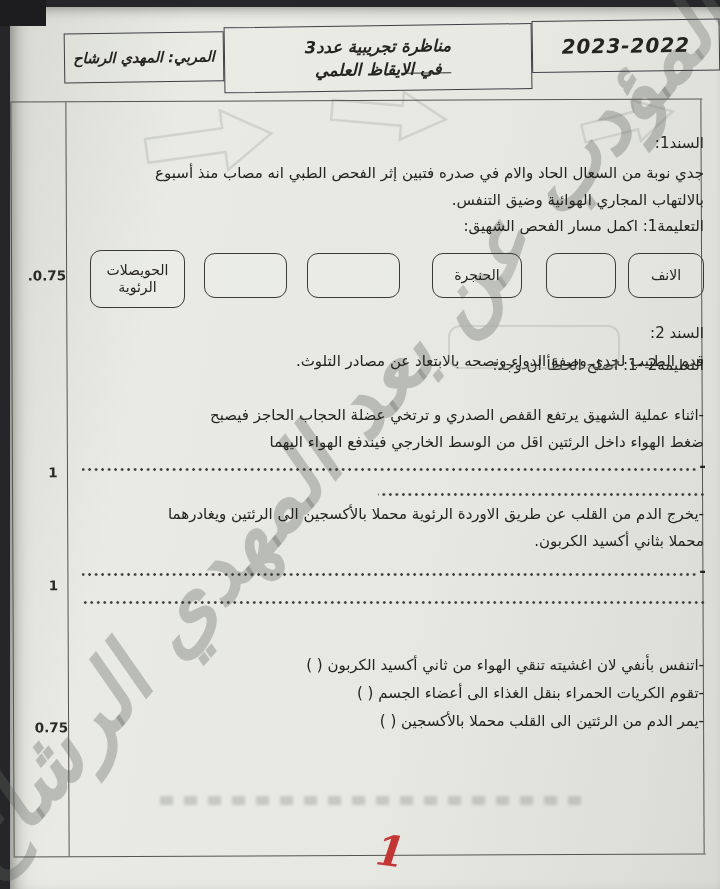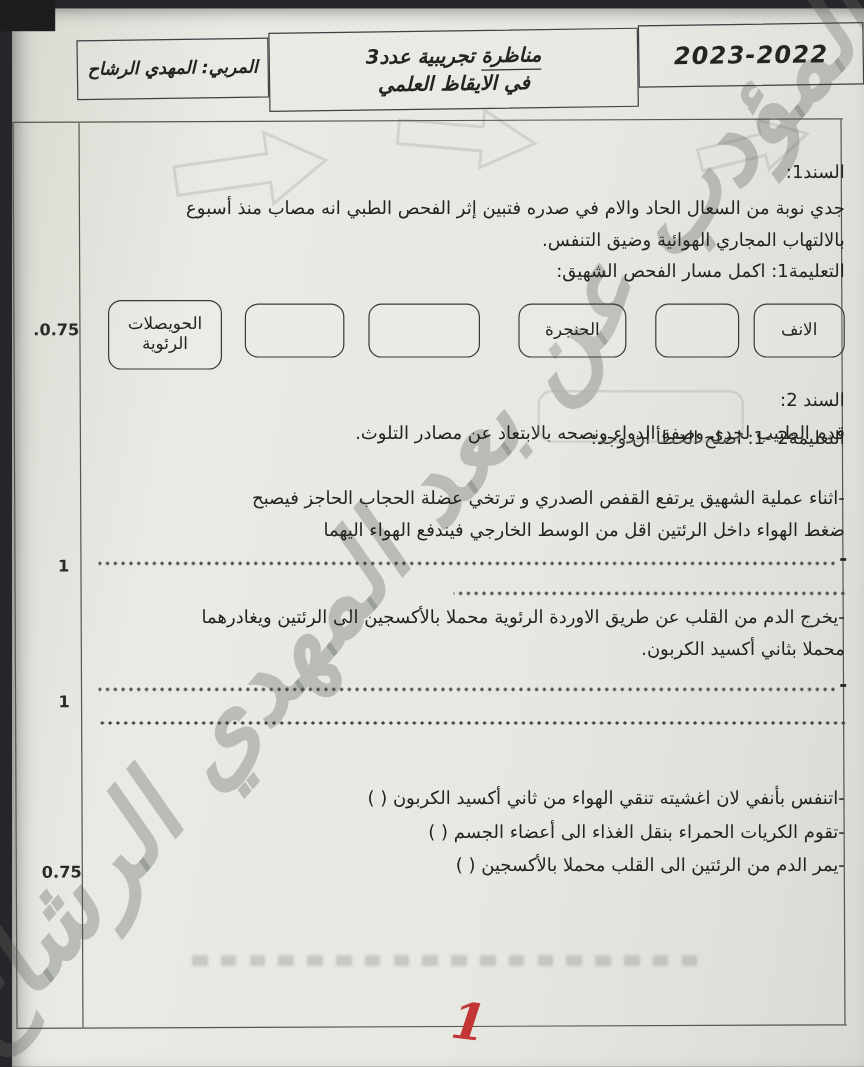--- a/index.html
+++ b/index.html
@@ -10,21 +10,21 @@
     box-shadow:inset 14px 0 18px -12px rgba(40,40,38,.55), inset 0 10px 14px -10px rgba(40,40,38,.5);}
   .edge-corner{position:absolute;left:0;top:0;width:46px;height:26px;background:#1d1d20;}
 
   
   .hdr{position:absolute;left:52px;top:12px;width:660px;height:76px;transform:rotate(-0.8deg);}
   .hcell{position:absolute;border:1.6px solid #3f3f45;background:rgba(255,255,255,.06);}
   .hcell-year{right:2px;top:4px;width:188px;height:52px;display:flex;align-items:center;justify-content:center;
     font:italic 700 20px "DejaVu Sans",sans-serif;letter-spacing:1px;direction:ltr;}
   .hcell-title{right:190px;top:6px;width:308px;height:66px;display:flex;flex-direction:column;align-items:center;justify-content:center;
     font:italic 700 16.5px "DejaVu Sans",sans-serif;direction:rtl;gap:4px;}
-  .hcell-title .u{border-bottom:1.6px solid #33332f;padding-bottom:2px;}
+  .hcell-title .u{border-bottom:1.6px solid #33332f;padding-bottom:17px;}
   .hcell-teacher{right:498px;top:10px;width:160px;height:50px;display:flex;align-items:center;justify-content:center;
     font:italic 600 14.5px "DejaVu Sans",sans-serif;direction:rtl;}
 
   
   .frame{position:absolute;left:2px;top:93px;width:692px;height:756px;transform:rotate(-0.25deg);
     border-top:1.3px solid #56554e;border-bottom:1.3px solid #56554e;}
   .vline{position:absolute;top:0;bottom:0;width:0;border-left:1.3px solid #56554e;}
   .vl-a{left:0;}
   .vl-b{left:55px;}
   .vl-c{left:690px;}

